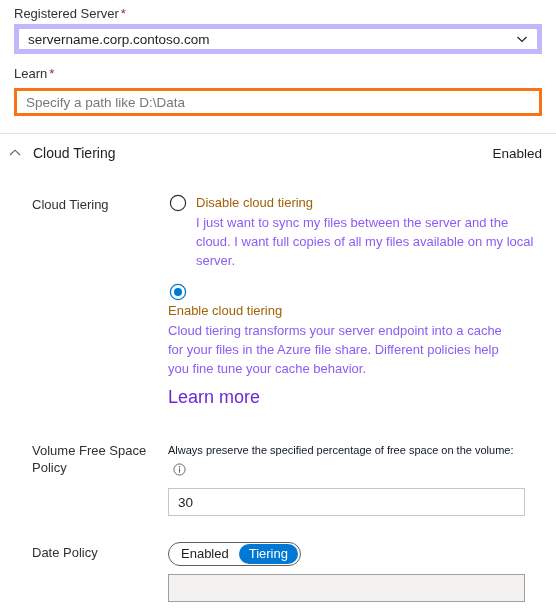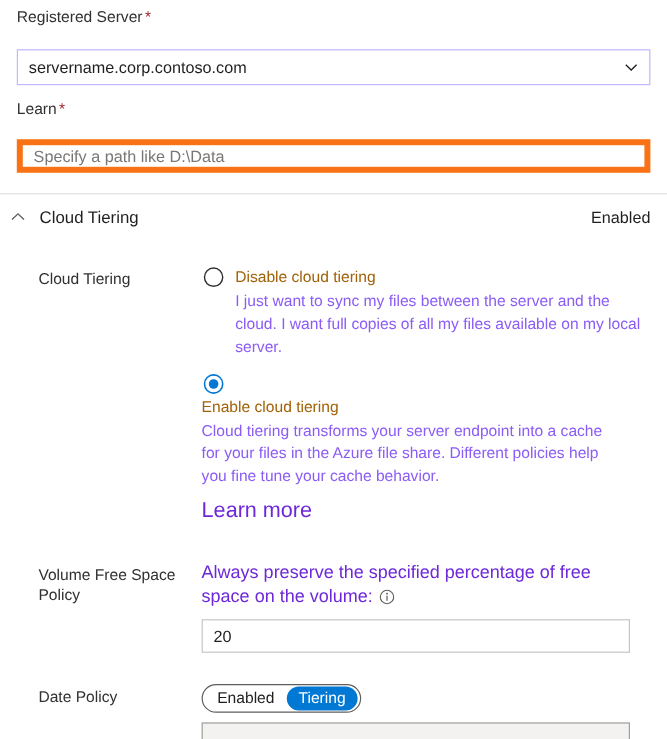--- a/index.html
+++ b/index.html
@@ -30,26 +30,26 @@
   }
 
   
   .top-area { padding: 6px 14px 0 14px; }
 
   .field-block { margin-bottom: 4px; }
 
   .dropdown {
     position: relative;
     height: 30px;
-    border: 1px solid #c4b5fd;
+    border: 5px solid #c4b5fd;
     background: #ffffff;
     display: flex;
     align-items: center;
     padding: 0 38px 0 9px;
-    margin-top: 19px;
+    margin-top: 2px;
     width: 528px;
   }
   .dropdown-value {
     font-size: 13.5px;
     color: #201f1e;
     white-space: nowrap;
     overflow: hidden;
     text-overflow: ellipsis;
   }
   .chev-down {
@@ -57,26 +57,26 @@
     right: 9px;
     top: 50%;
     transform: translateY(-50%);
     width: 12px;
     height: 12px;
     display: block;
   }
 
   .textinput {
     height: 28px;
-    border: 5px solid #f97316;
+    border: 3px solid #f97316;
     background: #ffffff;
     display: flex;
     align-items: center;
     padding: 0 9px;
-    margin-top: 17px;
+    margin-top: 6px;
     width: 528px;
   }
   .textinput .ph {
     font-size: 13.5px;
     color: #797775;
   }
 
   .label-row { margin-top: 12px; }
 
   
@@ -157,22 +157,22 @@
   .learn-link {
     display: inline-block;
     font-size: 18px;
     color: #6d28d9;
     margin-top: 9px;
     text-decoration: none;
     cursor: pointer;
   }
 
   .desc-text {
-    font-size: 15px;
-    color: #6d28d9;
+    font-size: 11px;
+    color: #0f172a;
     line-height: 20px;
     max-width: 358px;
   }
   .info-icon {
     width: 13px;
     height: 13px;
     display: inline-block;
     vertical-align: -2px;
     margin-left: 5px;
   }
@@ -288,21 +288,21 @@
   <div class="row-label">Volume Free Space Policy</div>
   <div class="row-content">
     <div class="desc-text">
       <span>Always preserve the specified percentage of free space on the volume:</span><svg class="info-icon" viewBox="0 0 14 14">
         <circle cx="7" cy="7" r="6" fill="none" stroke="#605e5c" stroke-width="1"></circle>
         <circle cx="7" cy="4" r="0.85" fill="#605e5c"></circle>
         <rect x="6.45" y="5.8" width="1.1" height="4.6" fill="#605e5c"></rect>
       </svg>
     </div>
     <div class="inp2">
-      <span class="val">20</span>
+      <span class="val">30</span>
     </div>
   </div>
 </div>
 
 <div class="row" style="margin-top:26px;">
   <div class="row-label">Date Policy</div>
   <div class="row-content">
 
     <div class="toggle">
       <span class="toggle-seg">Enabled</span>

